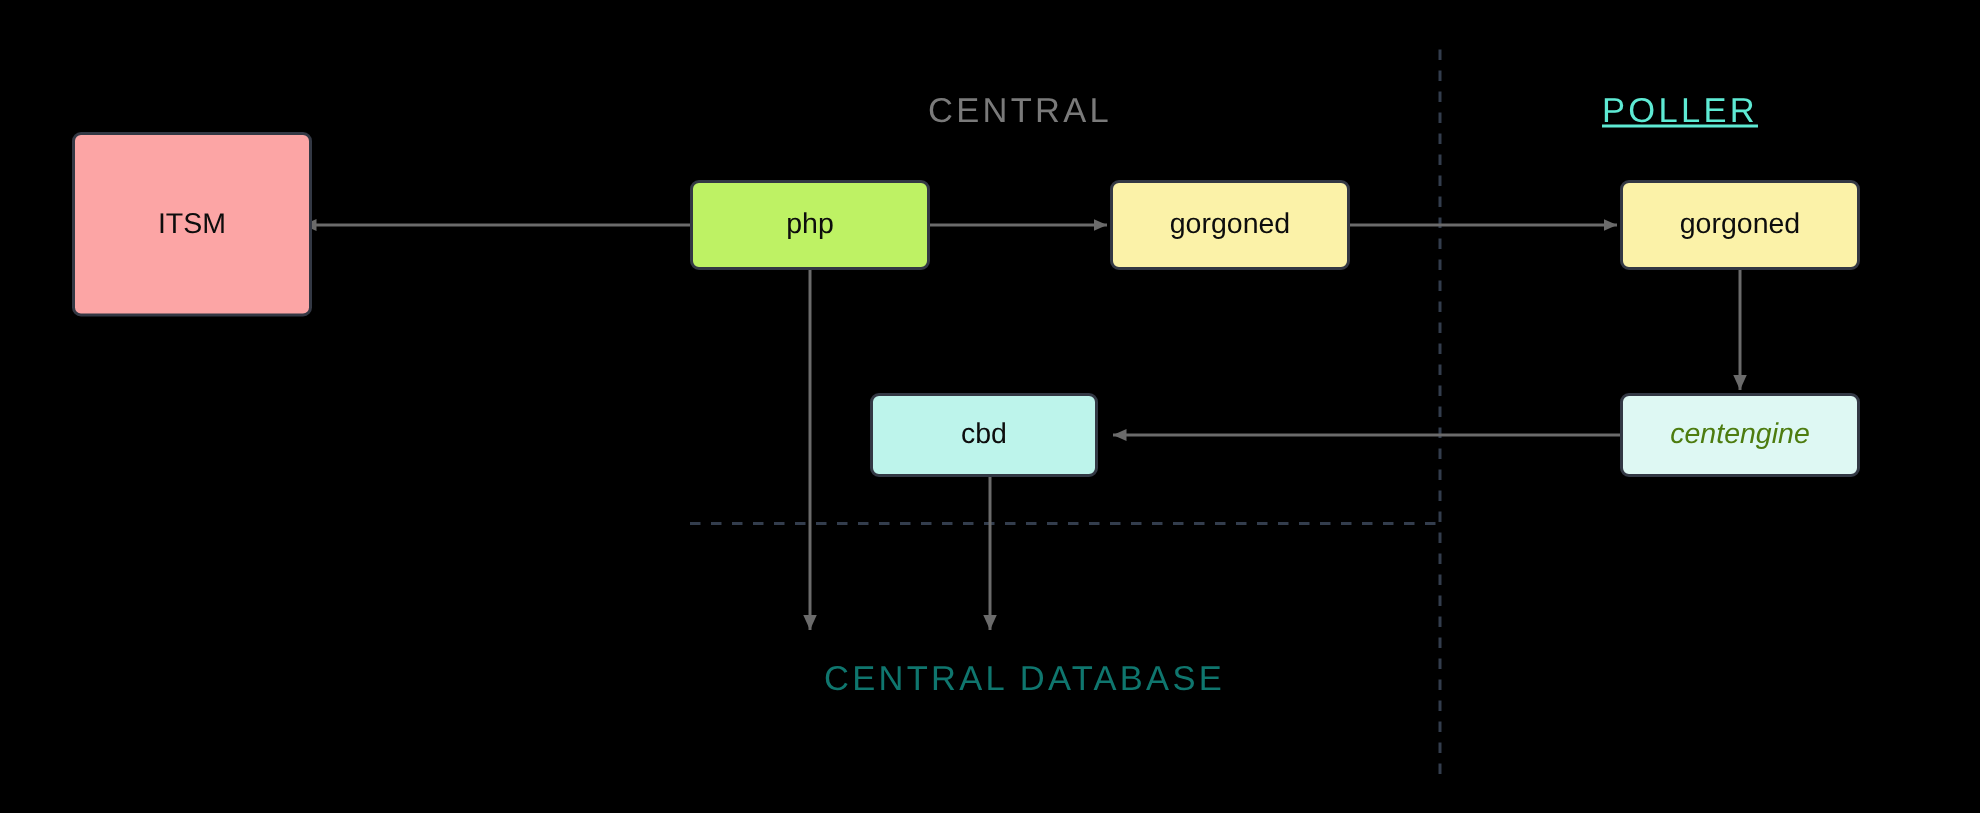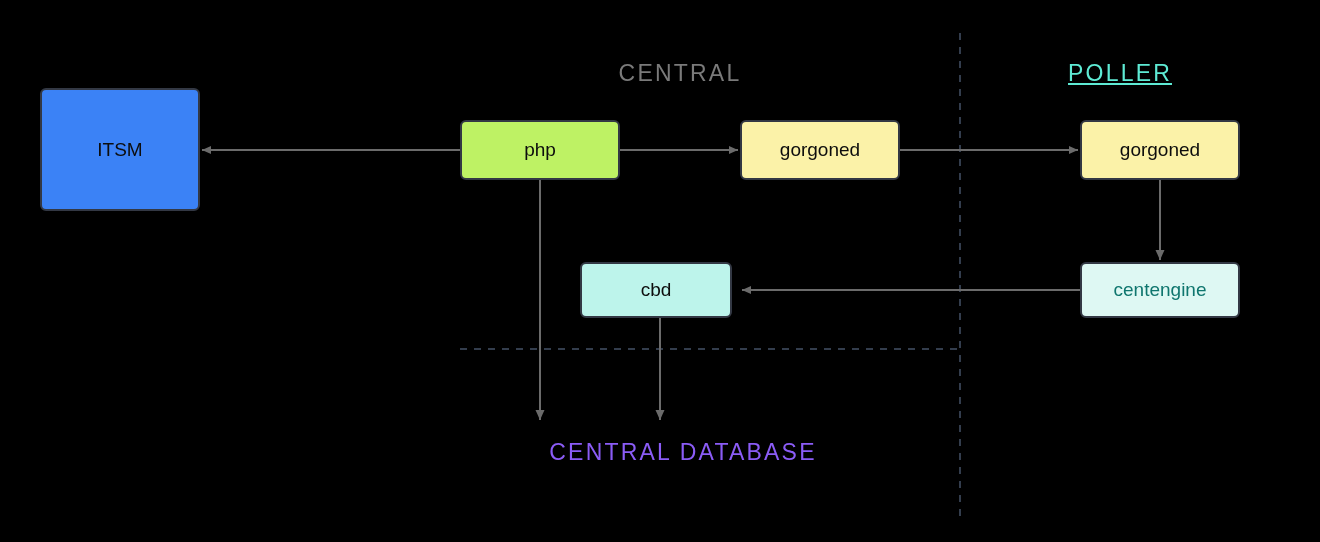--- a/index.html
+++ b/index.html
@@ -80,36 +80,36 @@
         <line x1="1160" y1="180" x2="1160" y2="260" stroke="#6b6b6b" stroke-width="2" marker-end="url(#arrow-down)"></line>
         <line x1="1080" y1="290" x2="742" y2="290" stroke="#6b6b6b" stroke-width="2" marker-end="url(#arrow-left)"></line>
         <line x1="540" y1="180" x2="540" y2="420" stroke="#6b6b6b" stroke-width="2" marker-end="url(#arrow-down)"></line>
         <line x1="660" y1="318" x2="660" y2="420" stroke="#6b6b6b" stroke-width="2" marker-end="url(#arrow-down)"></line>
       </g>
   </svg>
 
   <div id="zone-labels">
       <div class="zone-label" style="left: 680px; top: 60px; color: rgb(122, 122, 122);">CENTRAL</div>
       <div class="zone-label" style="left: 1120px; top: 60px; color: #5eead4; text-decoration: underline;">POLLER</div>
-      <div class="zone-label" style="left: 683px; top: 439px; color: #8b5cf6;">CENTRAL DATABASE</div>
+      <div class="zone-label" style="left: 683px; top: 439px; color: #0f766e;">CENTRAL DATABASE</div>
     </div>
   <div id="nodes-layer">
-      <div class="node" style="left: 40px; top: 88px; width: 160px; height: 123px; background: #3b82f6; border-color: rgb(51, 56, 68);">
+      <div class="node" style="left: 48px; top: 88px; width: 160px; height: 123px; background: #fca5a5; border-color: rgb(51, 56, 68);">
         <span class="node-label" style="color: rgb(13, 13, 13);">ITSM</span>
       </div>
       <div class="node" style="left: 460px; top: 120px; width: 160px; height: 60px; background: #bef264; border-color: rgb(51, 56, 68);">
         <span class="node-label" style="color: rgb(13, 13, 13);">php</span>
       </div>
       <div class="node" style="left: 740px; top: 120px; width: 160px; height: 60px; background: rgb(251, 242, 168); border-color: rgb(51, 56, 68);">
         <span class="node-label" style="color: rgb(13, 13, 13);">gorgoned</span>
       </div>
       <div class="node" style="left: 1080px; top: 120px; width: 160px; height: 60px; background: rgb(251, 242, 168); border-color: rgb(51, 56, 68);">
         <span class="node-label" style="color: rgb(13, 13, 13);">gorgoned</span>
       </div>
       <div class="node" style="left: 580px; top: 262px; width: 152px; height: 56px; background: rgb(189, 244, 235); border-color: rgb(51, 56, 68);">
         <span class="node-label" style="color: rgb(13, 13, 13);">cbd</span>
       </div>
       <div class="node" style="left: 1080px; top: 262px; width: 160px; height: 56px; background: rgb(222, 248, 243); border-color: rgb(51, 56, 68);">
-        <span class="node-label" style="color: #0f766e;">centengine</span>
+        <span class="node-label" style="color: #4d7c0f; font-style: italic;">centengine</span>
       </div>
     </div>
 
 </div>
 
 </body></html>

